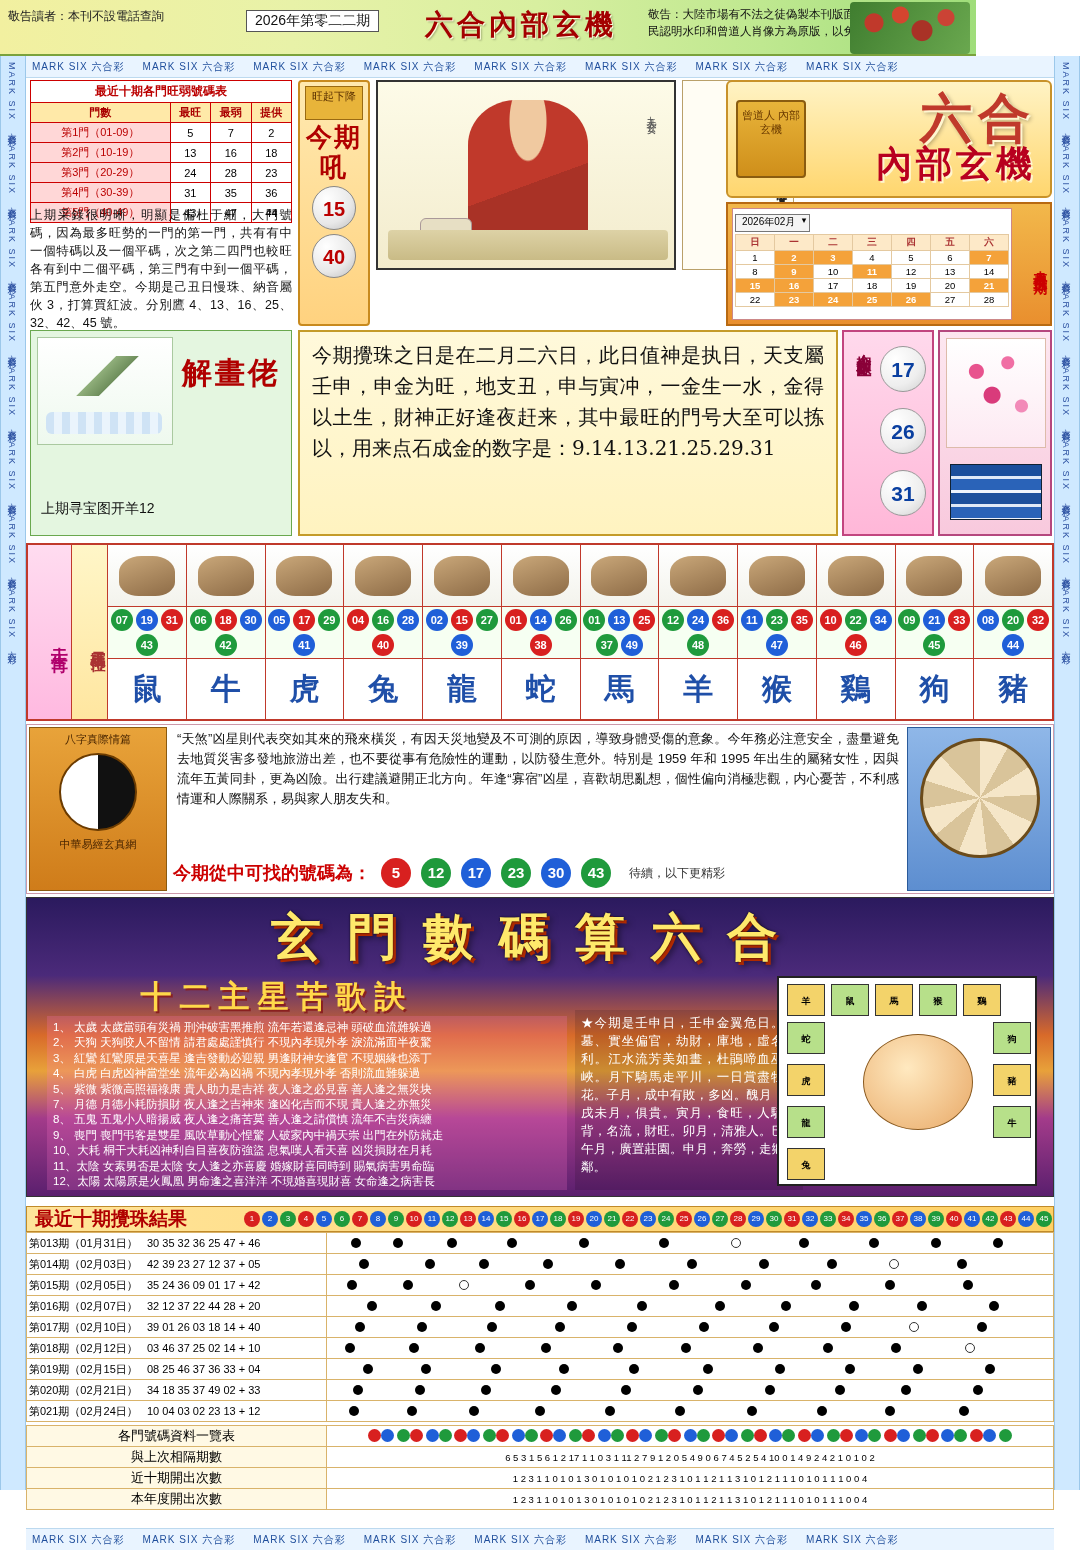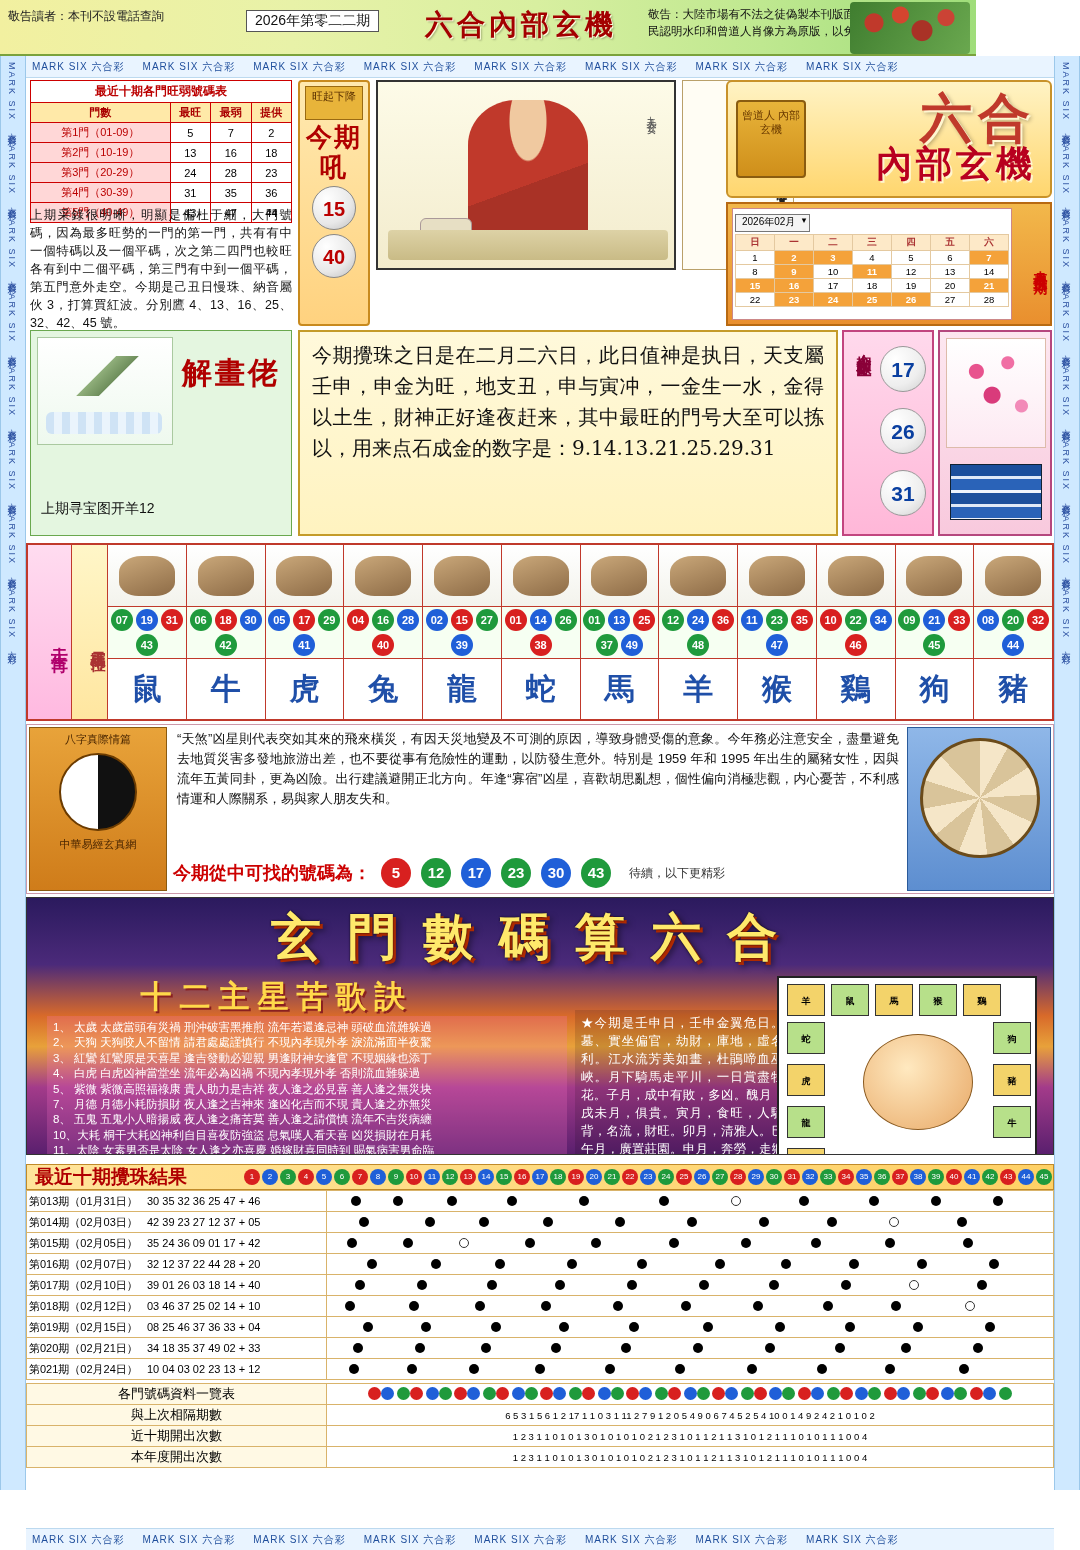--- a/index.html
+++ b/index.html
@@ -260,21 +260,21 @@
   .art-nums .tail { font-size:12px; color:#333; margin-left:8px; }
   .compass {
     position:absolute; right:2px; top:2px; width:144px; height:164px;
     background:linear-gradient(180deg,#8fb7e8,#5d8ed0); border:1px solid #2a5a9a;
   }
   .compass .ring { position:absolute; left:12px; top:10px; width:120px; height:120px;
     border-radius:50%; background:conic-gradient(#f5e6c8 0 8%, #d9c49a 8% 16%, #f5e6c8 16% 24%, #d9c49a 24% 32%, #f5e6c8 32% 40%, #d9c49a 40% 48%, #f5e6c8 48% 56%, #d9c49a 56% 64%, #f5e6c8 64% 72%, #d9c49a 72% 80%, #f5e6c8 80% 88%, #d9c49a 88% 100%);
     border:3px solid #6b4b1a; }
 
   
-  .r5 { position:relative; height:258px; margin-top:3px;
+  .r5 { position:relative; height:300px; margin-top:3px;
     background:linear-gradient(180deg,#2b1a5e 0%, #4b2a7a 26%, #d86a2a 46%, #e8a13a 58%, #a33b8a 74%, #5a1f6e 100%);
     border:1px solid #333; overflow:hidden; }
   .r5 .bigtitle {
     position:absolute; left:70px; top:6px; width:880px; text-align:center;
     font-size:50px; font-weight:bold; font-family:"DejaVu Serif", serif;
     color:#ffe96b; letter-spacing:26px;
     text-shadow:0 0 2px #000, 3px 3px 0 #b02a00, 5px 5px 6px rgba(0,0,0,.5);
   }
   .r5 .subtitle {
     position:absolute; left:40px; top:78px; width:420px; text-align:center;
@@ -708,20 +708,21 @@
       <div class="bigtitle">玄門數碼算六合</div>
       <div class="subtitle">十二主星苦歌訣</div>
       <div class="starlist">
         <div>1、 太歲 太歲當頭有災禍 刑沖破害黑推煎 流年若還逢忌神 頭破血流難躲過</div>
         <div>2、 天狗 天狗咬人不留情 請君處處謹慎行 不現內孝現外孝 淚流滿面半夜驚</div>
         <div>3、 紅鸞 紅鸞原是天喜星 逢吉發動必迎親 男逢財神女逢官 不現姻緣也添丁</div>
         <div>4、 白虎 白虎凶神當堂坐 流年必為凶禍 不現內孝現外孝 否則流血難躲過</div>
         <div>5、 紫微 紫微高照福祿康 貴人助力是吉祥 夜人逢之必見喜 善人逢之無災块</div>
         <div>7、 月德 月德小耗防損財 夜人逢之吉神來 逢凶化吉而不現 貴人逢之亦無災</div>
         <div>8、 五鬼 五鬼小人暗揚威 夜人逢之痛苦莫 善人逢之請償慎 流年不吉災病纏</div>
+        <div>9、 喪門 喪門弔客是雙星 風吹草動心惶驚 人破家內中禍天崇 出門在外防就走</div>
         <div>10、大耗 桐干大耗凶神利自目喜夜防強盜 息氣嘆人看天喜 凶災損財在月耗</div>
         <div>11、太陰 女素男否是太陰 女人逢之亦喜慶 婚嫁財喜同時到 賜氣病害男命臨</div>
         <div>12、太陽 太陽原是火鳳凰 男命逢之喜洋洋 不現婚喜現財喜 女命逢之病害長</div>
       </div>
       <div class="midtext">★今期是壬申日，壬申金翼危日。臨墓、實坐偏官，劫財，庫地，虛名虛利。江水流芳美如畫，杜鵑啼血巫山峽。月下騎馬走平川，一日賞盡牡丹花。子月，成中有敗，多凶。醜月，辰戌未月，俱貴。寅月，食旺，人騎龍背，名流，財旺。卯月，清雅人。巳，午月，廣置莊園。申月，奔勞，走鄉串鄰。</div>
       <div class="wheel">
         <div class="outer">
           <div class="center"></div>
           <div class="cell" style="left:8px;top:6px;background:#f3d36a">羊</div>
           <div class="cell" style="left:52px;top:6px;background:#b7e08a">鼠</div>

